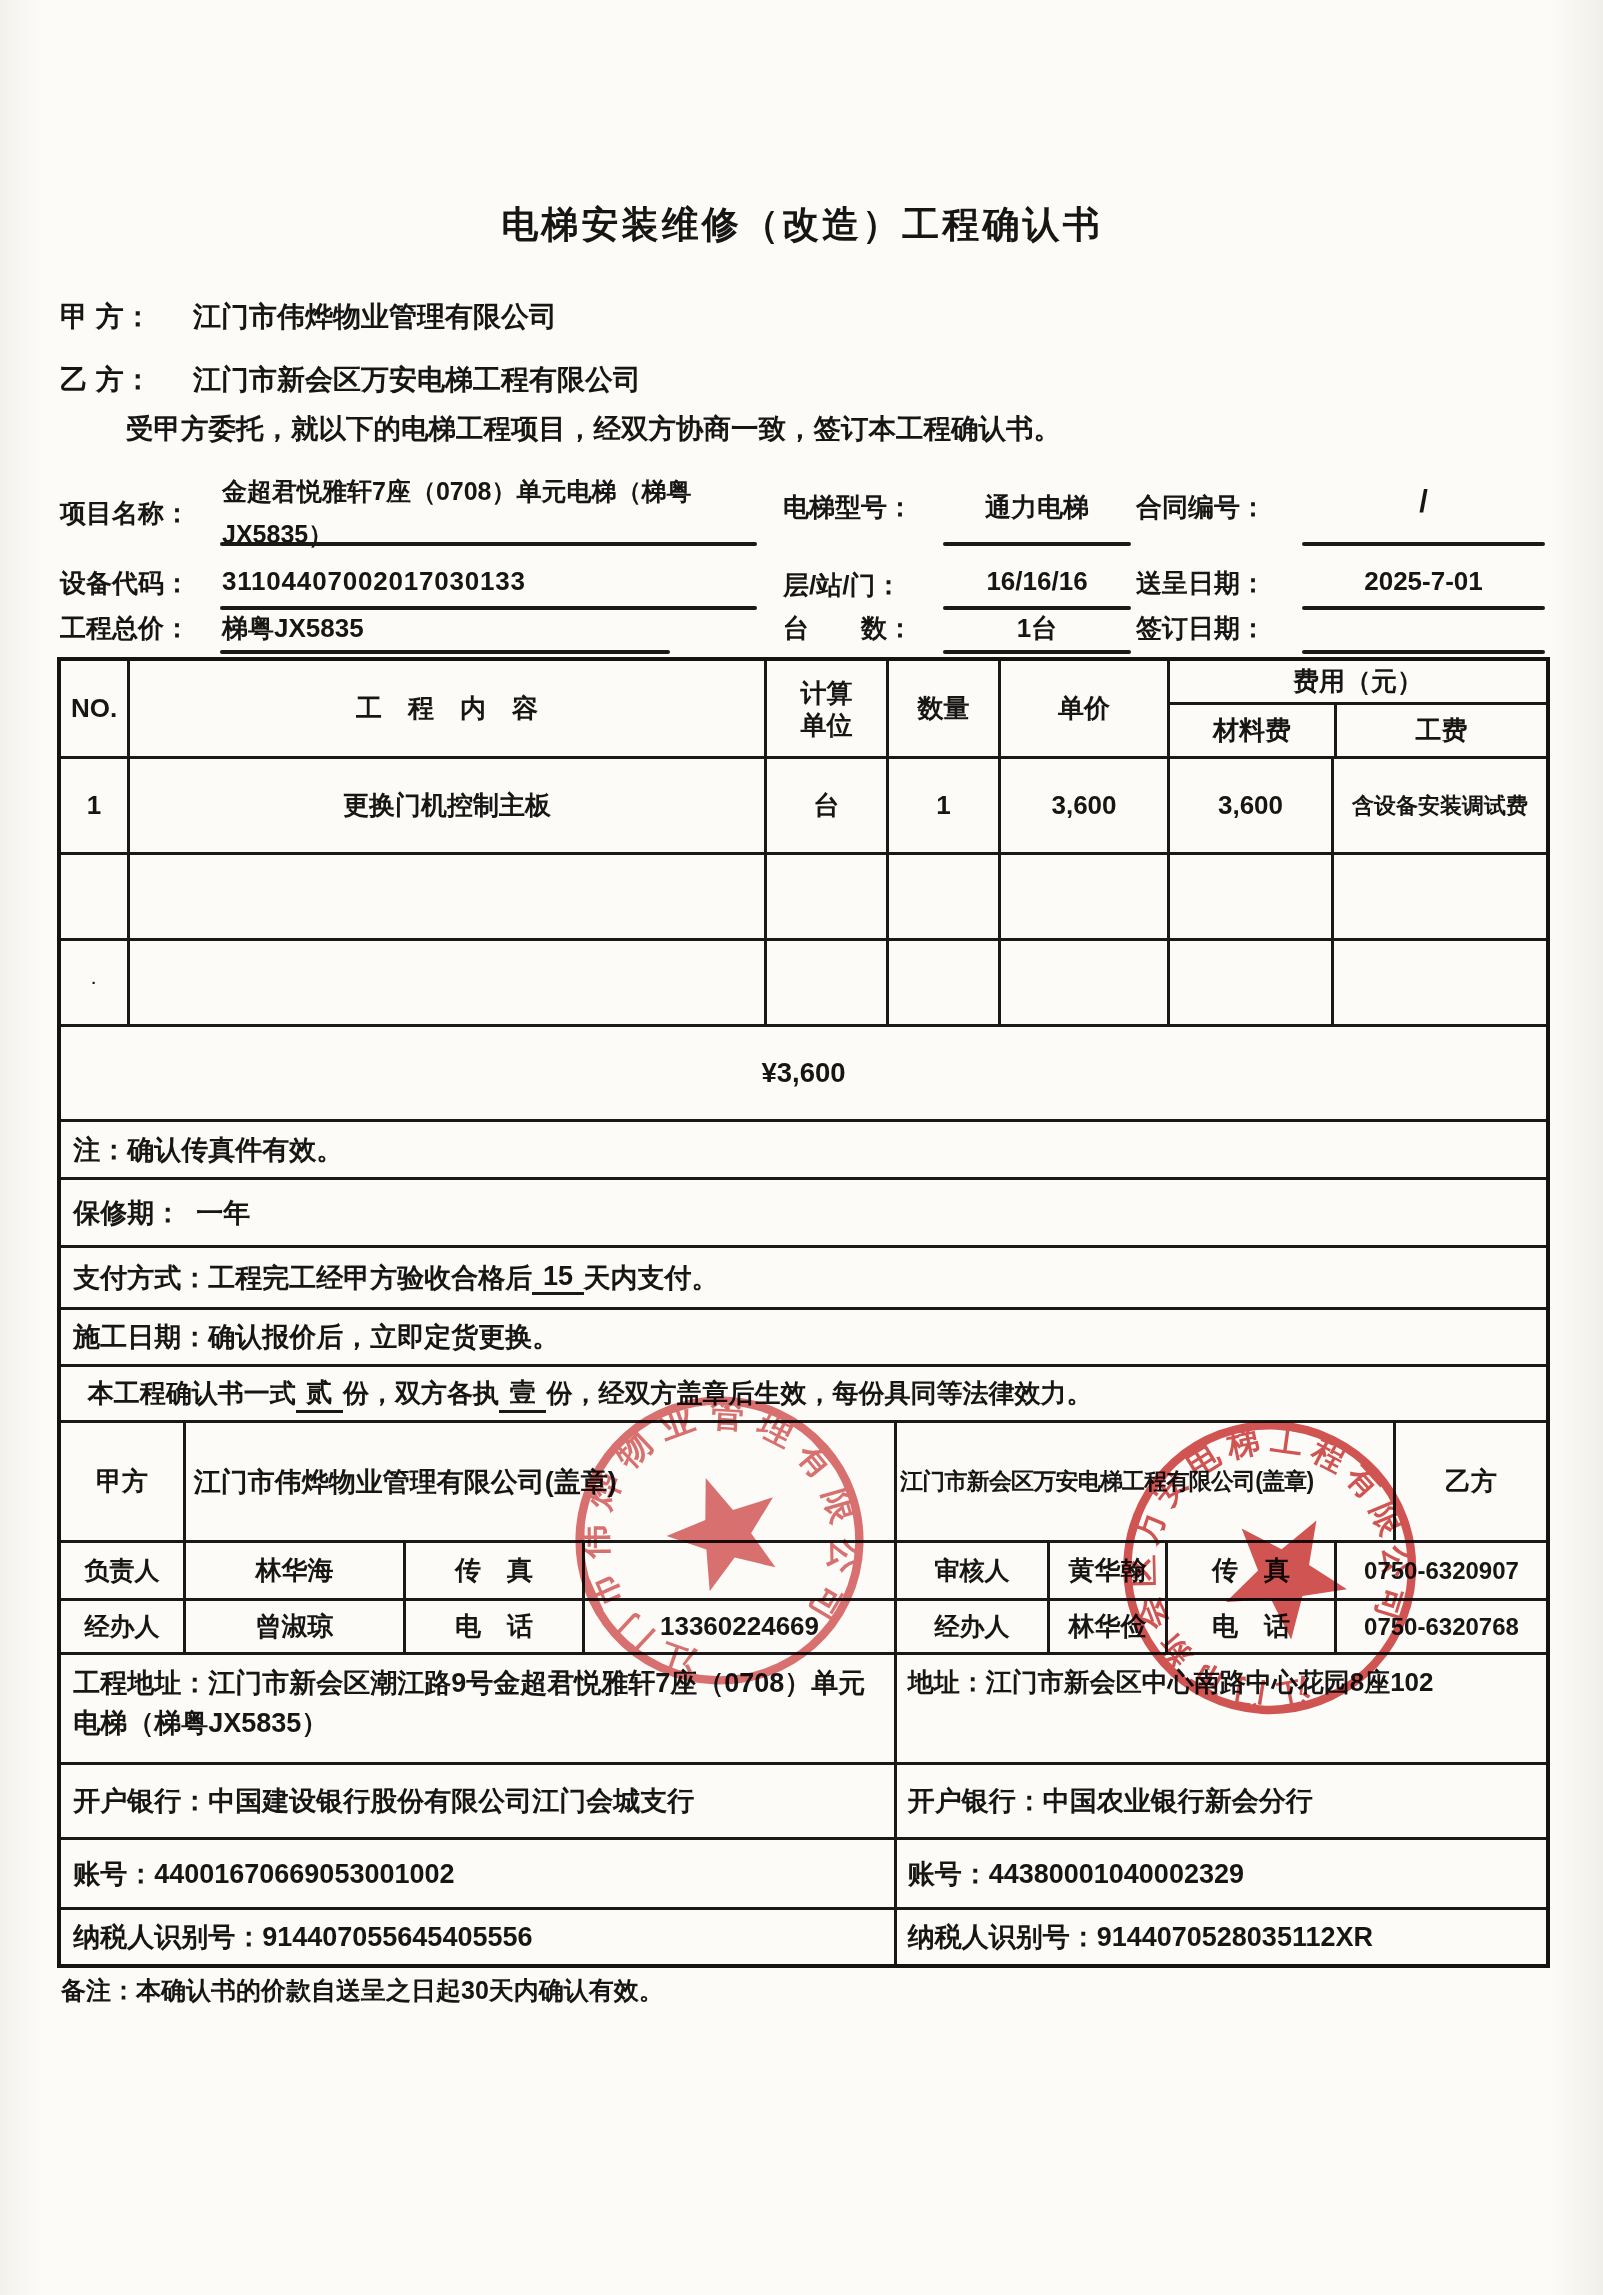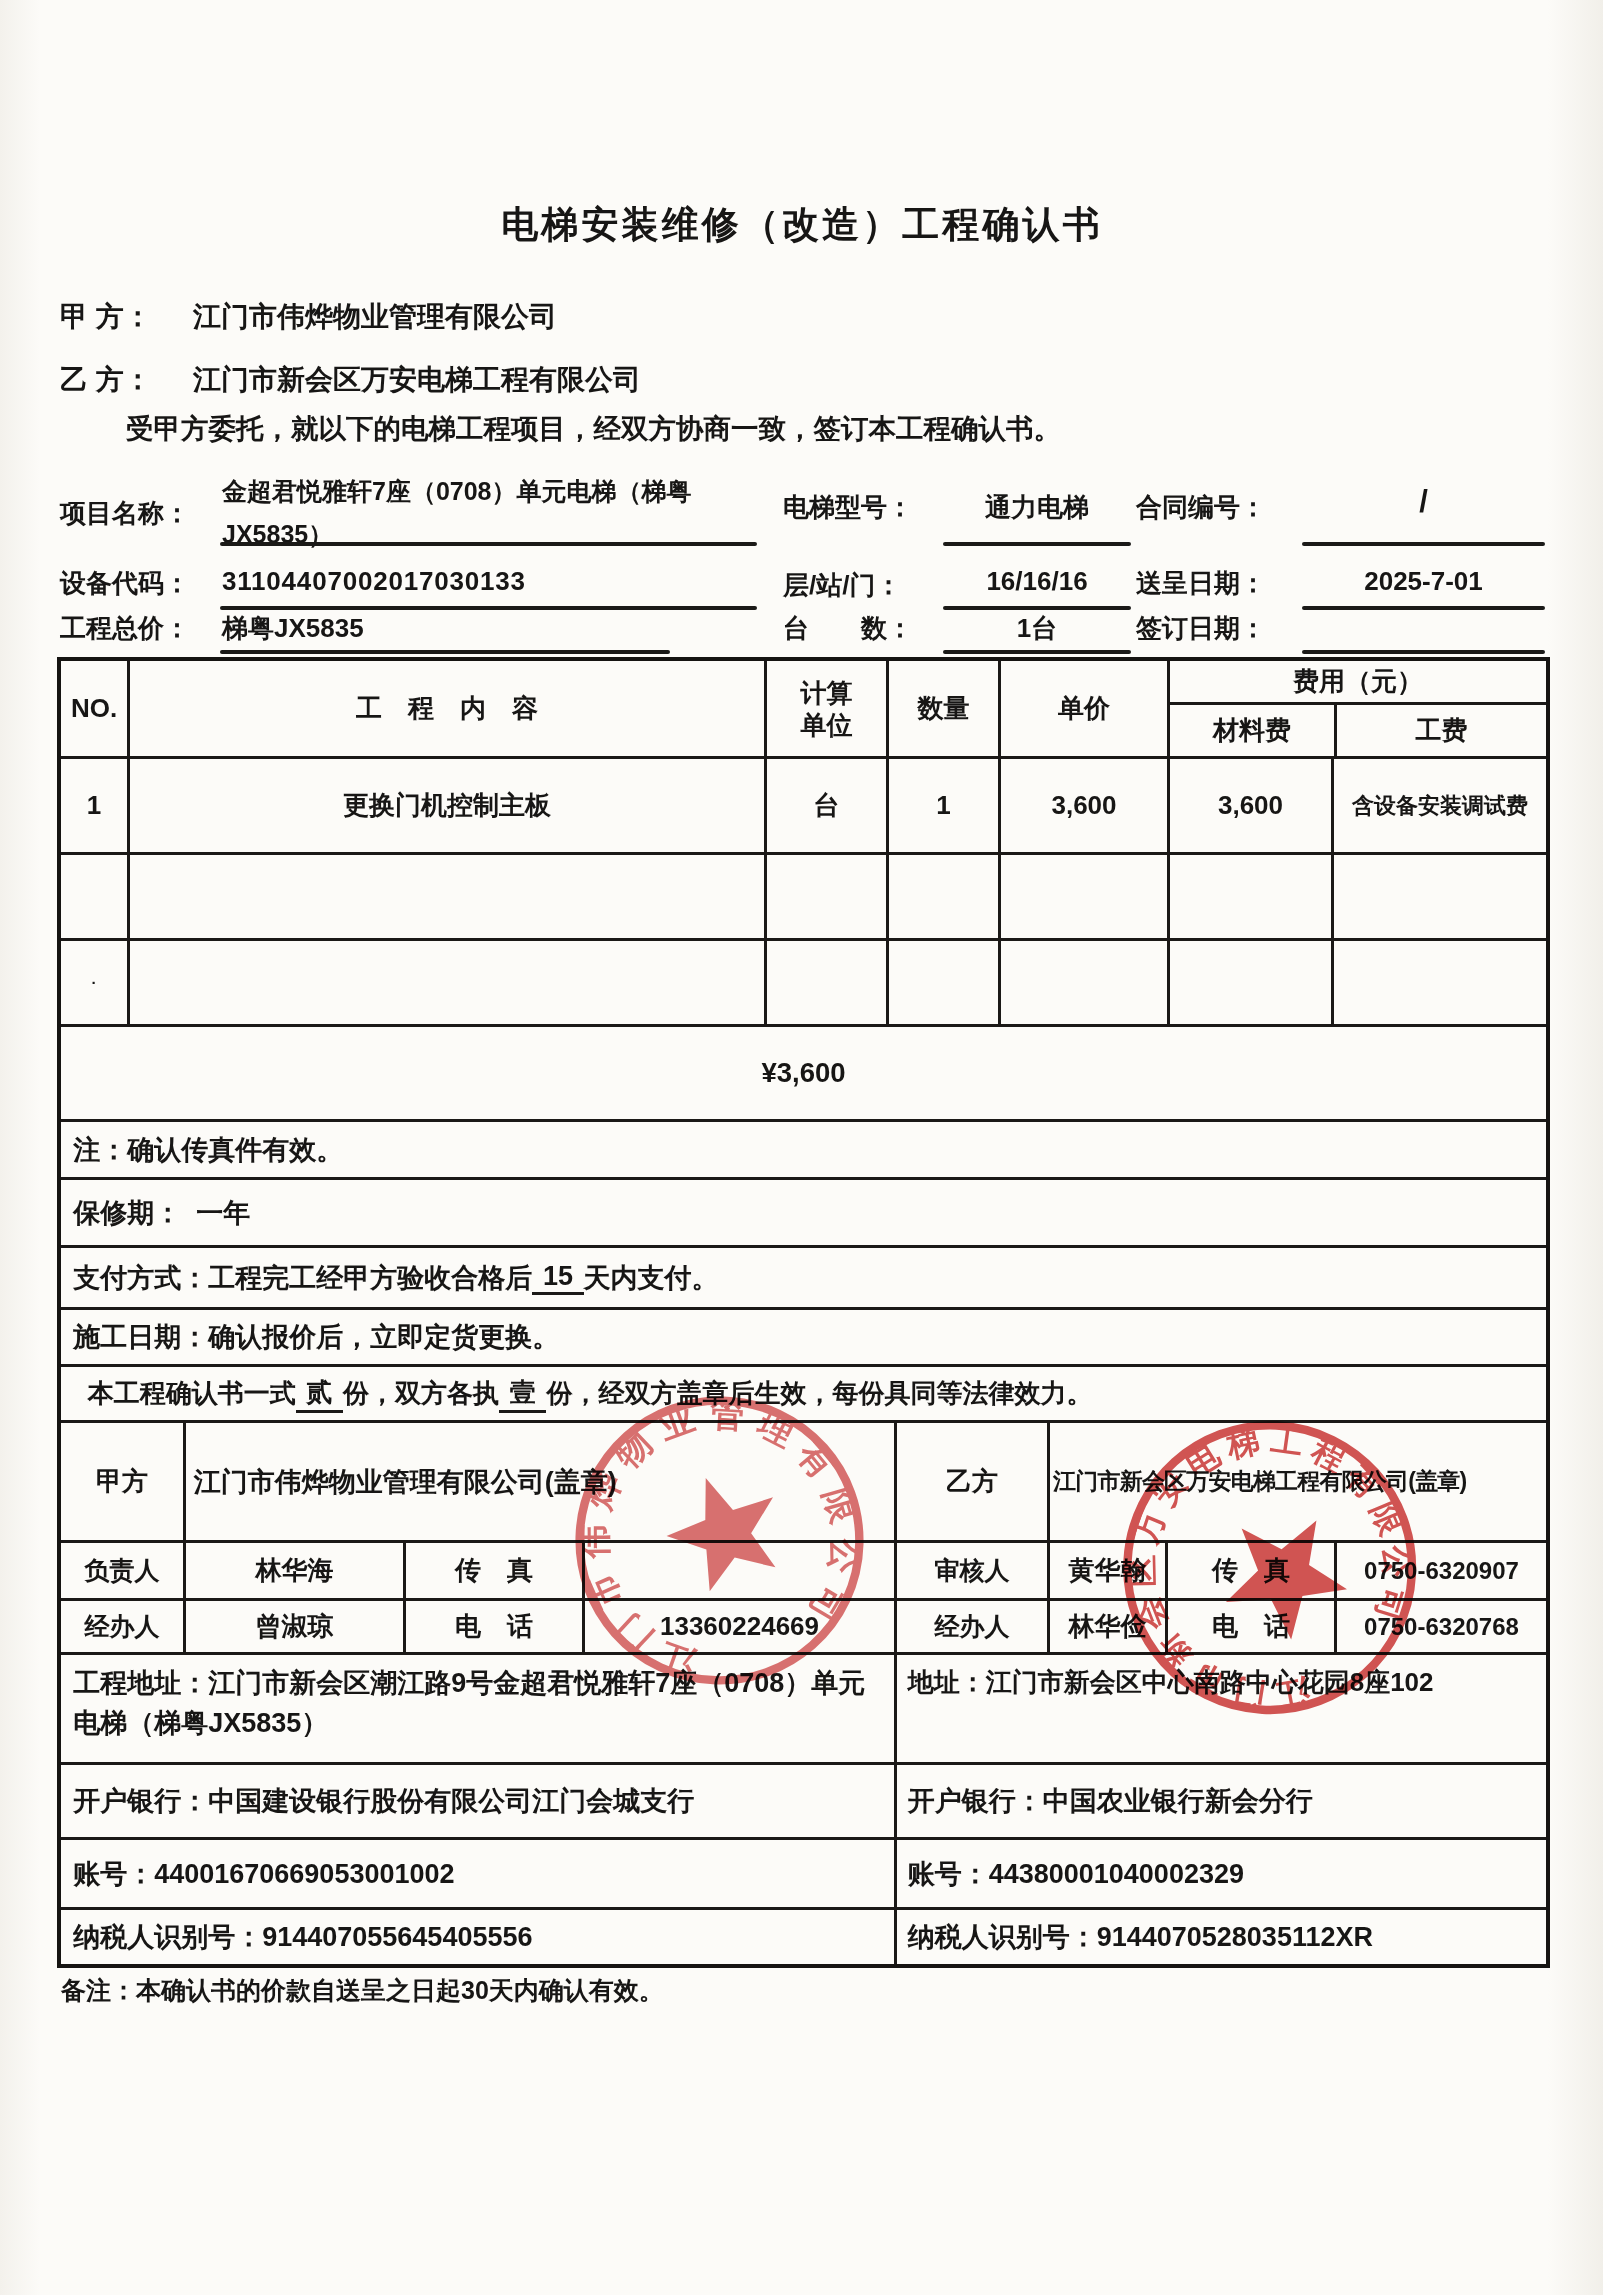--- a/index.html
+++ b/index.html
@@ -196,22 +196,22 @@
       <span>支付方式：工程完工经甲方验收合格后</span><span class="uline">15</span><span>天内支付。</span>
     </div>
     <div class="trow note-row" style="height:57px;">施工日期：确认报价后，立即定货更换。</div>
     <div class="trow note-row" style="height:56px; font-size:26px;">
       <span>  本工程确认书一式</span><span class="uline">贰</span><span>份，双方各执</span><span class="uline">壹</span><span>份，经双方盖章后生效，每份具同等法律效力。</span>
     </div>
 
     <div class="trow" style="height:120px;">
       <div class="tcell s1">甲方</div>
       <div class="tcell compA">江门市伟烨物业管理有限公司(盖章)</div>
+      <div class="tcell compB">江门市新会区万安电梯工程有限公司(盖章)</div>
       <div class="tcell s5">乙方</div>
-      <div class="tcell compB">江门市新会区万安电梯工程有限公司(盖章)</div>
     </div>
 
     <div class="trow" style="height:58px;">
       <div class="tcell s1" style="font-size:25px;">负责人</div>
       <div class="tcell s2">林华海</div>
       <div class="tcell s3">传　真</div>
       <div class="tcell s4"></div>
       <div class="tcell s5" style="font-size:25px;">审核人</div>
       <div class="tcell s6">黄华翰</div>
       <div class="tcell s7">传　真</div>

